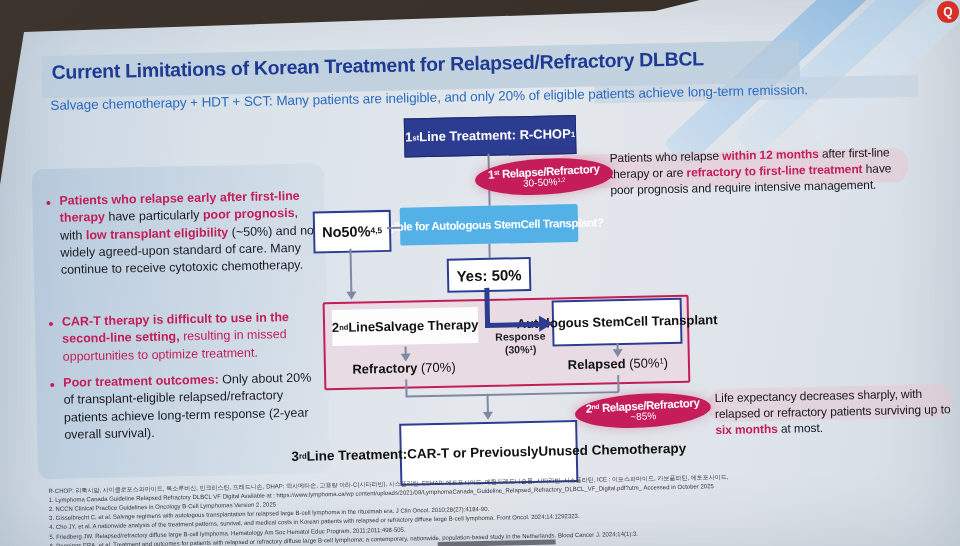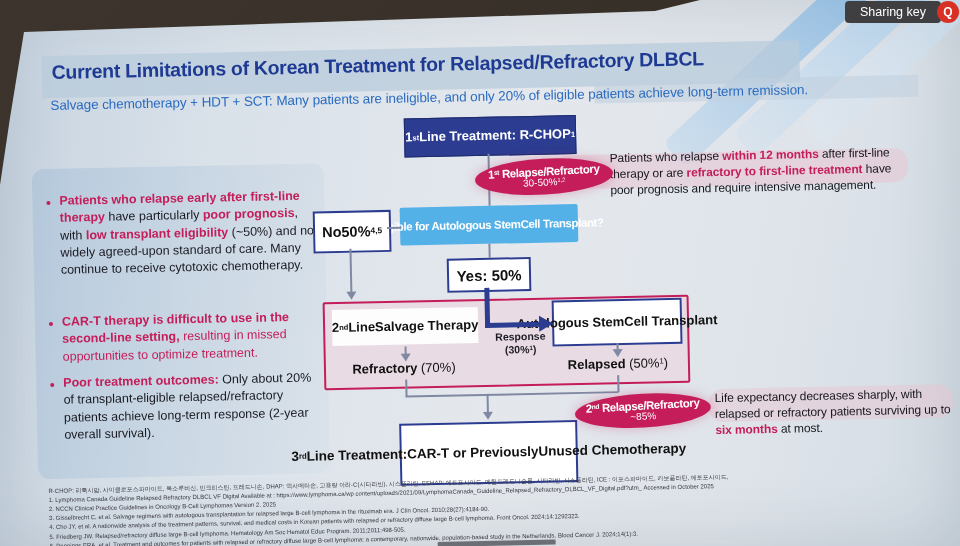--- a/index.html
+++ b/index.html
@@ -220,16 +220,15 @@
         <div>2. NCCN Clinical Practice Guidelines in Oncology B-Cell Lymphomas Version 2. 2025</div>
         <div>3. Gisselbrecht C, et al. Salvage regimens with autologous transplantation for relapsed large B-cell lymphoma in the rituximab era. J Clin Oncol. 2010;28(27):4184-90.</div>
         <div>4. Cho JY, et al. A nationwide analysis of the treatment patterns, survival, and medical costs in Korean patients with relapsed or refractory diffuse large B-cell lymphoma. Front Oncol. 2024;14:1292323.</div>
         <div>5. Friedberg JW. Relapsed/refractory diffuse large B-cell lymphoma. Hematology Am Soc Hematol Educ Program. 2011;2011:498-505.</div>
         <div>6. Pennings ERA, et al. Treatment and outcomes for patients with relapsed or refractory diffuse large B-cell lymphoma: a contemporary, nationwide, population-based study in the Netherlands. Blood Cancer J. 2024;14(1):3.</div>
       </div>
       <div id="footer-cut"></div>
 
     </div>
 
-    <div id="share-pill">Sharing key</div>
     <div id="share-q">Q</div>
   </div>
 </div>
 
 </body></html>

